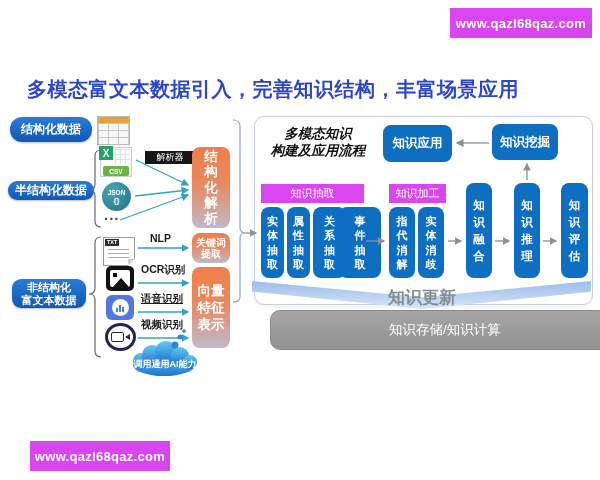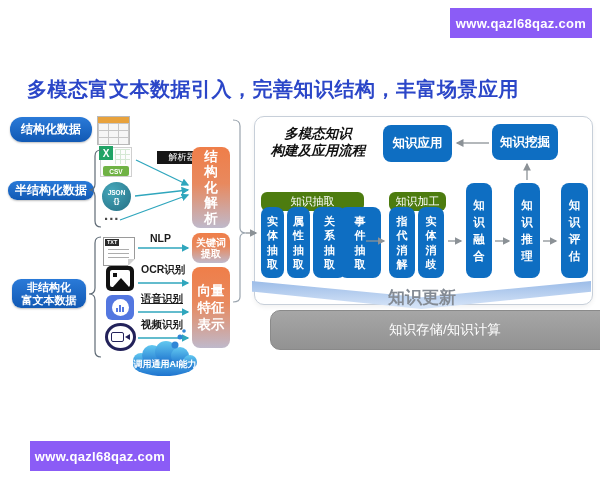--- a/index.html
+++ b/index.html
@@ -1,30 +1,30 @@
 <!DOCTYPE html>
 <html><head>
 <meta charset="utf-8">
 <style>
   html,body{margin:0;padding:0;}
   body{width:600px;height:480px;position:relative;background:#ffffff;overflow:hidden;
        font-family:"Liberation Sans","DejaVu Sans",sans-serif;}
   .abs{position:absolute;}
   .ctr{display:flex;align-items:center;justify-content:center;text-align:center;}
-  .wm{background:#8b5cf6;color:#fff;font-size:13px;font-weight:bold;letter-spacing:.3px;}
+  .wm{background:#d946ef;color:#fff;font-size:13px;font-weight:bold;letter-spacing:.3px;}
   .main-title{font-size:20px;font-weight:bold;color:#2b46c8;letter-spacing:.5px;white-space:nowrap;}
   .bluebtn{background:linear-gradient(180deg,#2a7ad8,#1159b4);color:#fff;font-weight:bold;
            border-radius:12px;box-shadow:0 1px 2px rgba(0,0,0,.25);}
   .orange{background:linear-gradient(180deg,#ef7e49 0%,#e8895e 45%,#bfb9cb 100%);
           border-radius:8px;color:#fff;font-weight:bold;white-space:pre-line;}
   .vtext span{display:inline-block;word-break:break-all;text-align:center;}
   .flowpanel{border:1.5px solid #c7cfd9;border-radius:10px;background:#fff;box-shadow:0 2px 5px rgba(0,0,0,.06);}
   .flowtitle{font-size:13.5px;font-weight:bold;font-style:italic;color:#111;white-space:pre-line;line-height:17px;}
   .flowbox{background:#0e6ec2;color:#fff;font-weight:bold;border-radius:8px;}
-  .grayhdr{background:#4d7c0f;color:#fff;border-radius:6px;font-size:11px;margin-top:8px;}
+  .grayhdr{background:#d946ef;color:#fff;border-radius:0;font-size:11px;}
   .slabel{font-size:10.5px;color:#1c1c1c;font-weight:600;white-space:nowrap;}
   .parser{background:#161616;color:#fff;font-size:9px;}
   .chevron{background:linear-gradient(180deg,#9cbce8,#d9e6f8);
            clip-path:polygon(0 0,50% 58%,100% 0,100% 38%,50% 100%,0 38%);}
   .update-label{font-size:17px;color:#848b94;font-weight:600;}
   .storage{background:linear-gradient(180deg,#a6a6a6,#929292);border:1px solid #8a8a8a;
            border-radius:10px;color:#fff;font-size:13.5px;}
   
   .table-icon{background:#f6f6f6;border:1px solid #b9b9b9;}
   .table-icon .hdr{position:absolute;top:0;left:0;right:0;height:6px;background:#e8a23c;}
@@ -84,21 +84,21 @@
 <div class="abs table-icon z2" style="left:97px;top:116px;width:31px;height:27px;">
   <div class="hdr"></div>
   <div class="grid"></div>
 </div>
 
 <div class="abs csv-icon z2" style="left:100px;top:147px;width:30px;height:28px;">
   <div class="sheet"></div>
   <div class="x">X</div>
   <div class="banner">CSV</div>
 </div>
-<div class="abs ctr parser z2" style="left:157px;top:151px;width:50px;height:13px;">解析器</div>
+<div class="abs ctr parser z2" style="left:145px;top:151px;width:50px;height:13px;">解析器</div>
 <div class="abs json-icon z2" style="left:102px;top:182px;width:29px;height:29px;">
   <span class="t1">JSON</span>
   <span class="t2">{}</span>
 </div>
 <div class="abs dots z2" style="left:104px;top:206px;">...</div>
 
 <div class="abs txt-icon z2" style="left:103px;top:237px;width:30px;height:27px;">
   <div class="tag">TXT</div>
   <div class="l" style="top:11px;"></div>
   <div class="l" style="top:15px;"></div>

